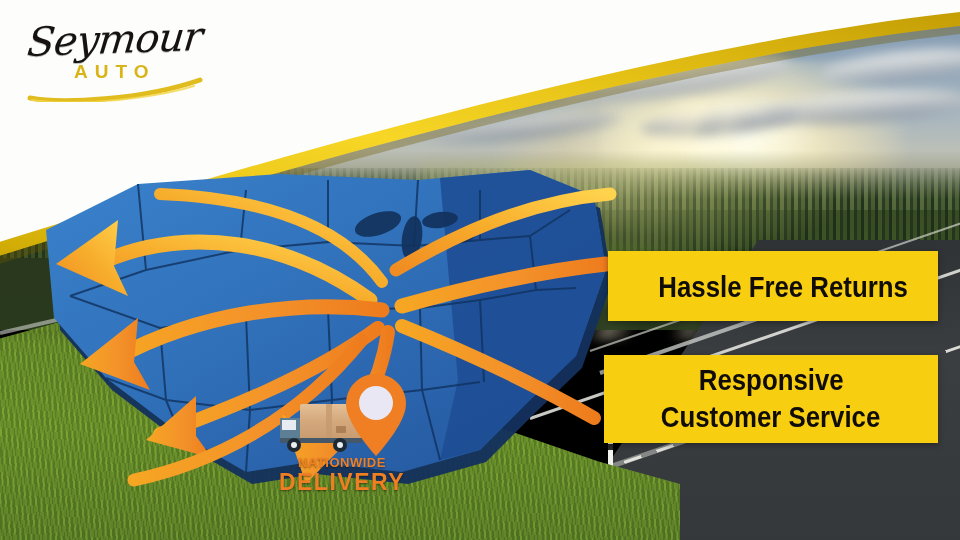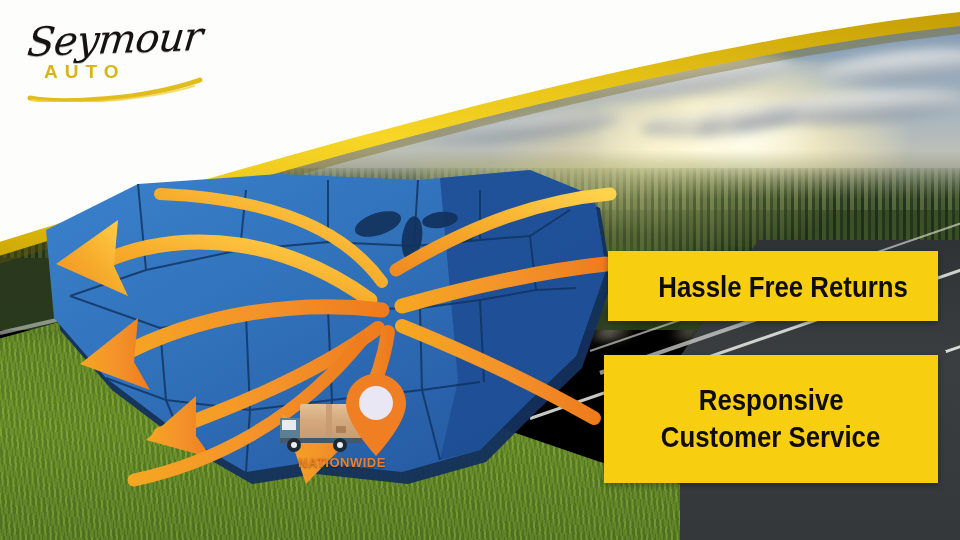--- a/index.html
+++ b/index.html
@@ -133,21 +133,21 @@
     position:absolute; left:6px; top:0px;
     font-family:"DejaVu Serif", serif;
     font-style:italic;
     font-size:40px;
     color:#15120f;
     letter-spacing:-1px;
     transform:skewX(-8deg) rotate(-2deg);
     text-shadow:0 1px 0 rgba(0,0,0,.25);
   }
   .logo-auto {
-    position:absolute; left:22px; top:45px;
+    position:absolute; left:52px; top:45px;
     font-family:"Liberation Sans", sans-serif;
     font-weight:bold; font-size:19px;
     letter-spacing:7px;
     color:#d9b418;
   }
   .logo-swash { position:absolute; left:0; top:58px; width:190px; height:28px; }
 
   
   .map-wrap { position:absolute; left:10px; top:150px; width:620px; height:340px; }
   .map-svg { width:620px; height:340px; overflow:visible; }
@@ -177,21 +177,21 @@
     color:#100d08;
     font-family:"Liberation Sans", sans-serif;
     font-weight:bold;
     text-align:center;
   }
   .promo span { display:block; white-space:nowrap; transform:scaleX(.86); transform-origin:center; }
   .promo-1 { left:608px; top:119px; width:330px; height:98px; }
   .promo-1 span { font-size:30px; line-height:1.22; }
   .promo-2 { left:608px; top:251px; width:330px; height:70px;padding-left:20px; }
   .promo-2 span { font-size:30px; line-height:1.1; }
-  .promo-3 { left:604px; top:355px; width:334px; height:128px; }
+  .promo-3 { left:604px; top:355px; width:334px; height:88px; }
   .promo-3 span { font-size:30px; line-height:1.22; }
 </style>
 </head>
 <body>
 
 <div class="banner">
 
   <div class="photo-bg">
     <div class="sky"></div>
     <div class="sunglow"></div>
@@ -358,20 +358,21 @@
     </svg>
 
     
     <svg class="pin" viewBox="0 0 62 86">
       <path d="M 31,2 C 14,2 1,15 1,32 C 1,52 31,84 31,84 C 31,84 61,52 61,32 C 61,15 48,2 31,2 Z" fill="#ef7f22"></path>
       <circle cx="31" cy="31" r="17" fill="#e9e7f4"></circle>
     </svg>
 
     <div class="map-label">
       <span class="l1">NATIONWIDE</span>
+      <span class="l2">DELIVERY</span>
     </div>
   </div>
 
 
   <div class="promo promo-2">
     <span>Hassle Free Returns</span>
   </div>
 
   <div class="promo promo-3">
     <span>Responsive</span>

